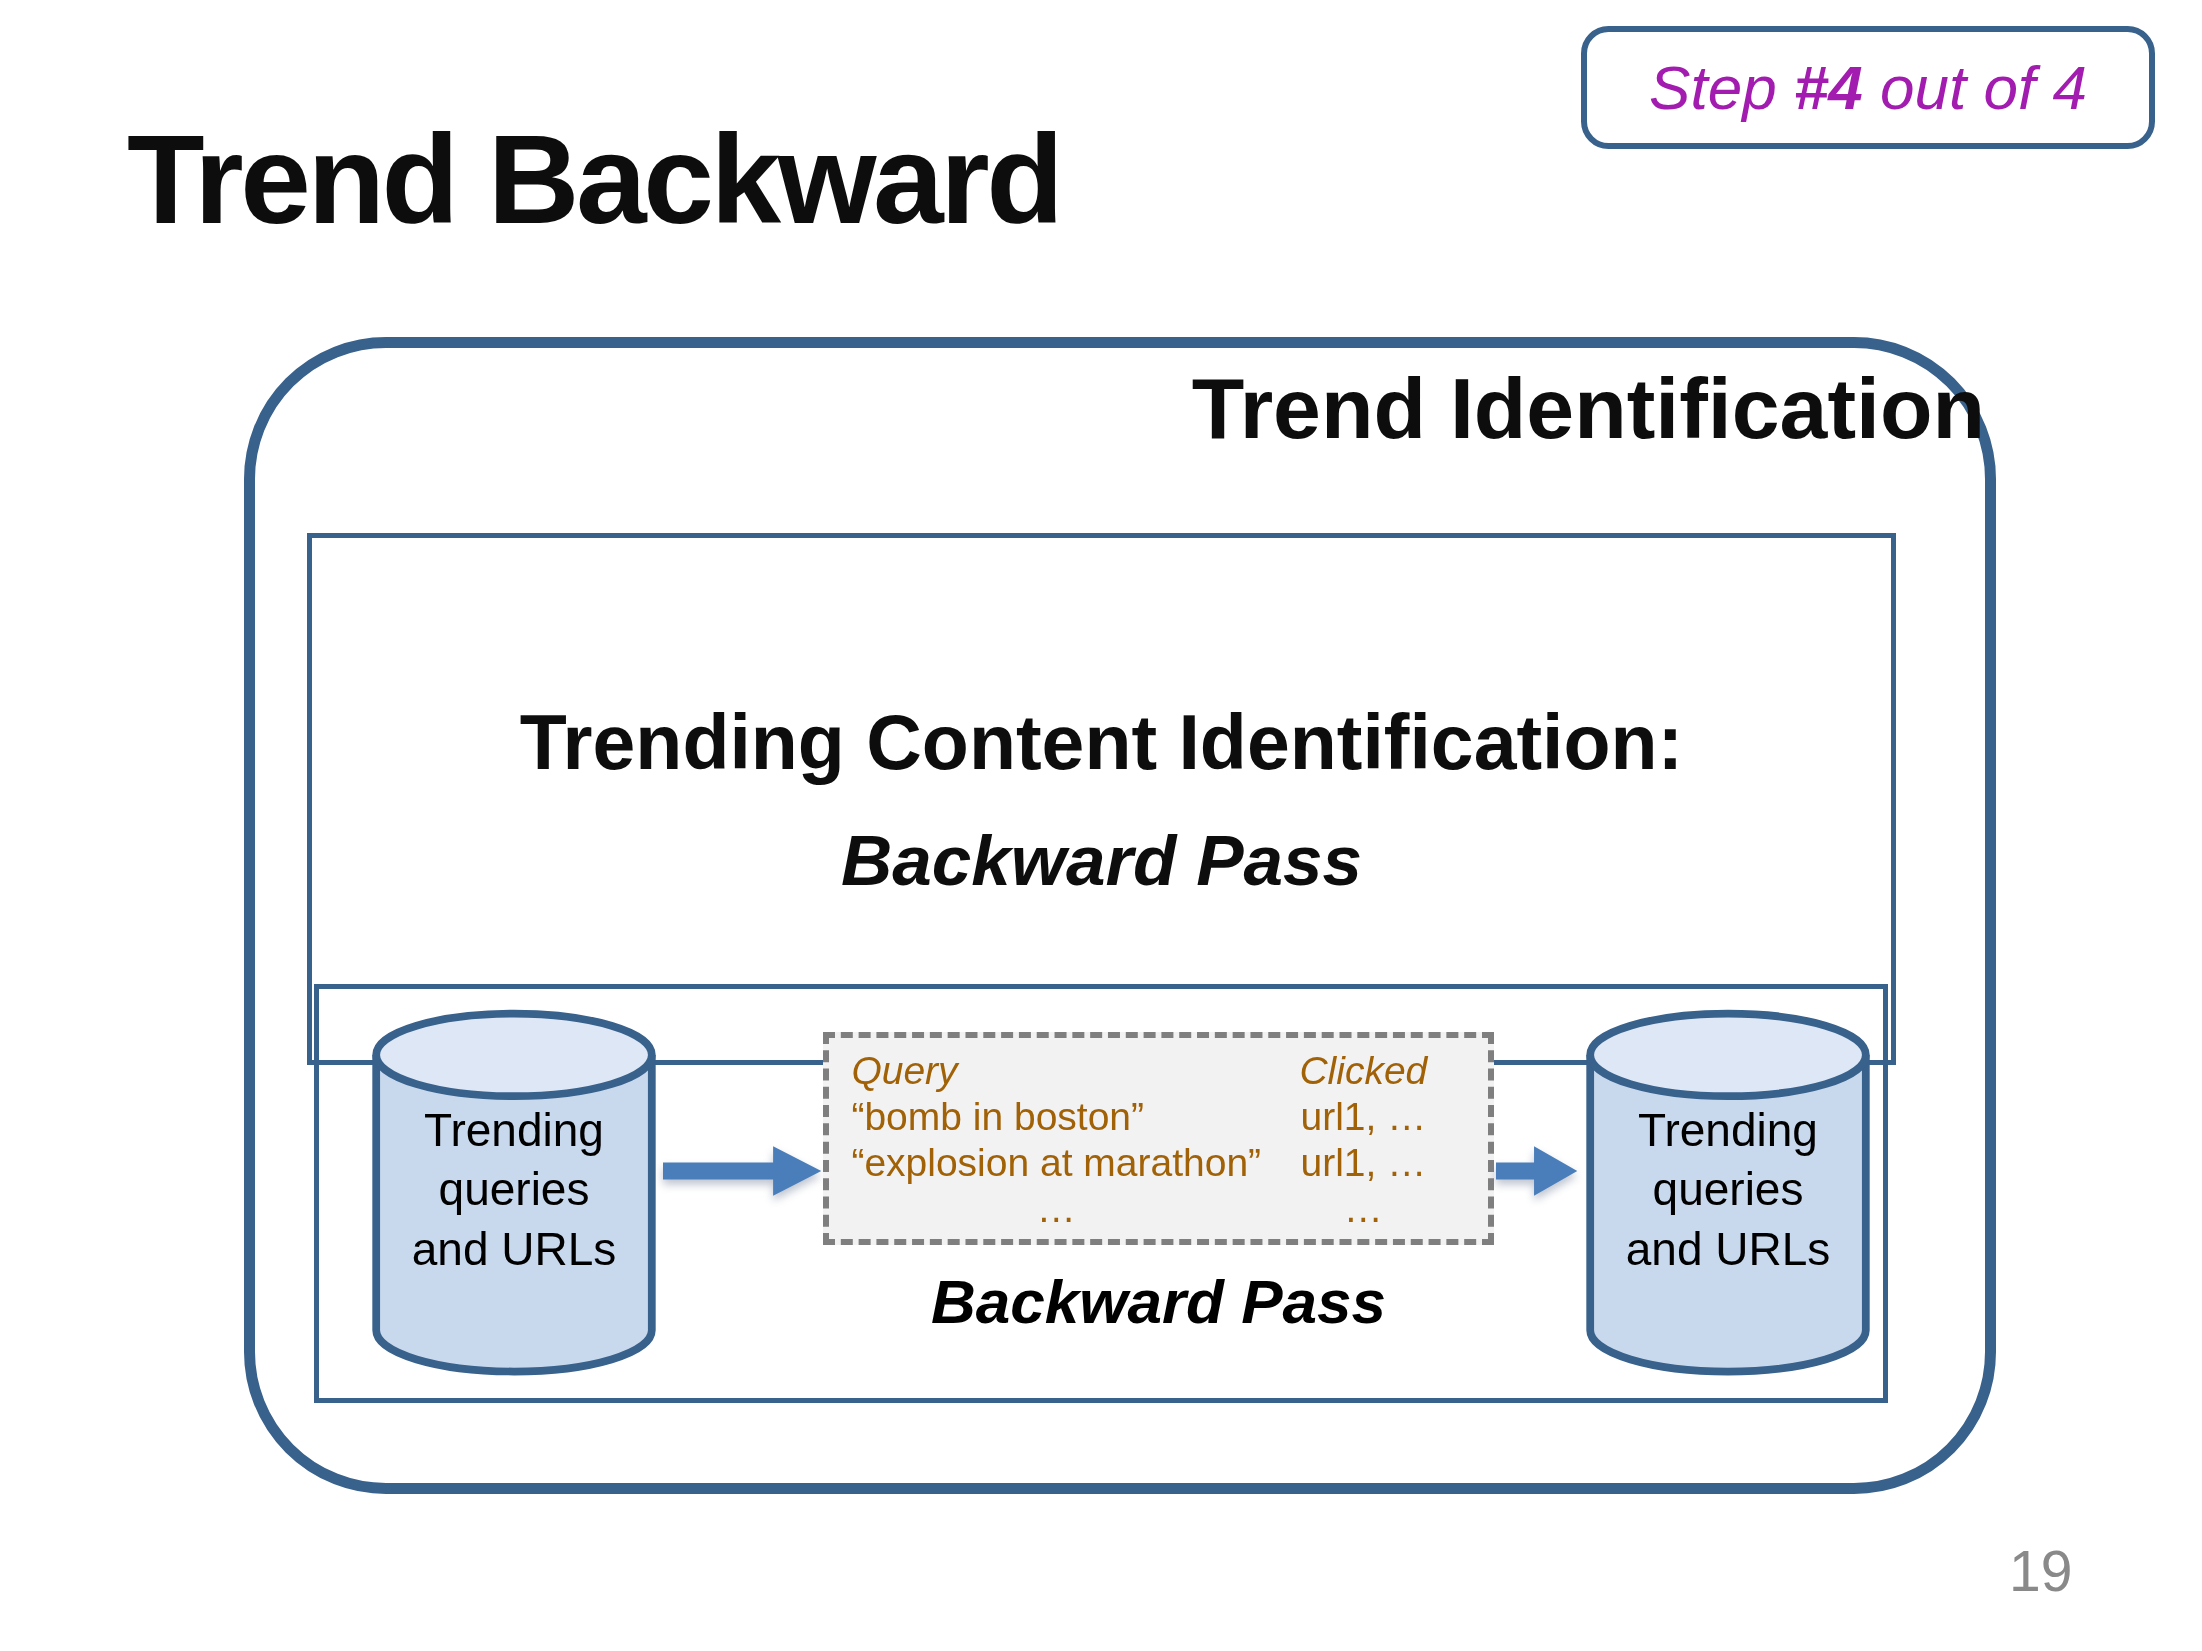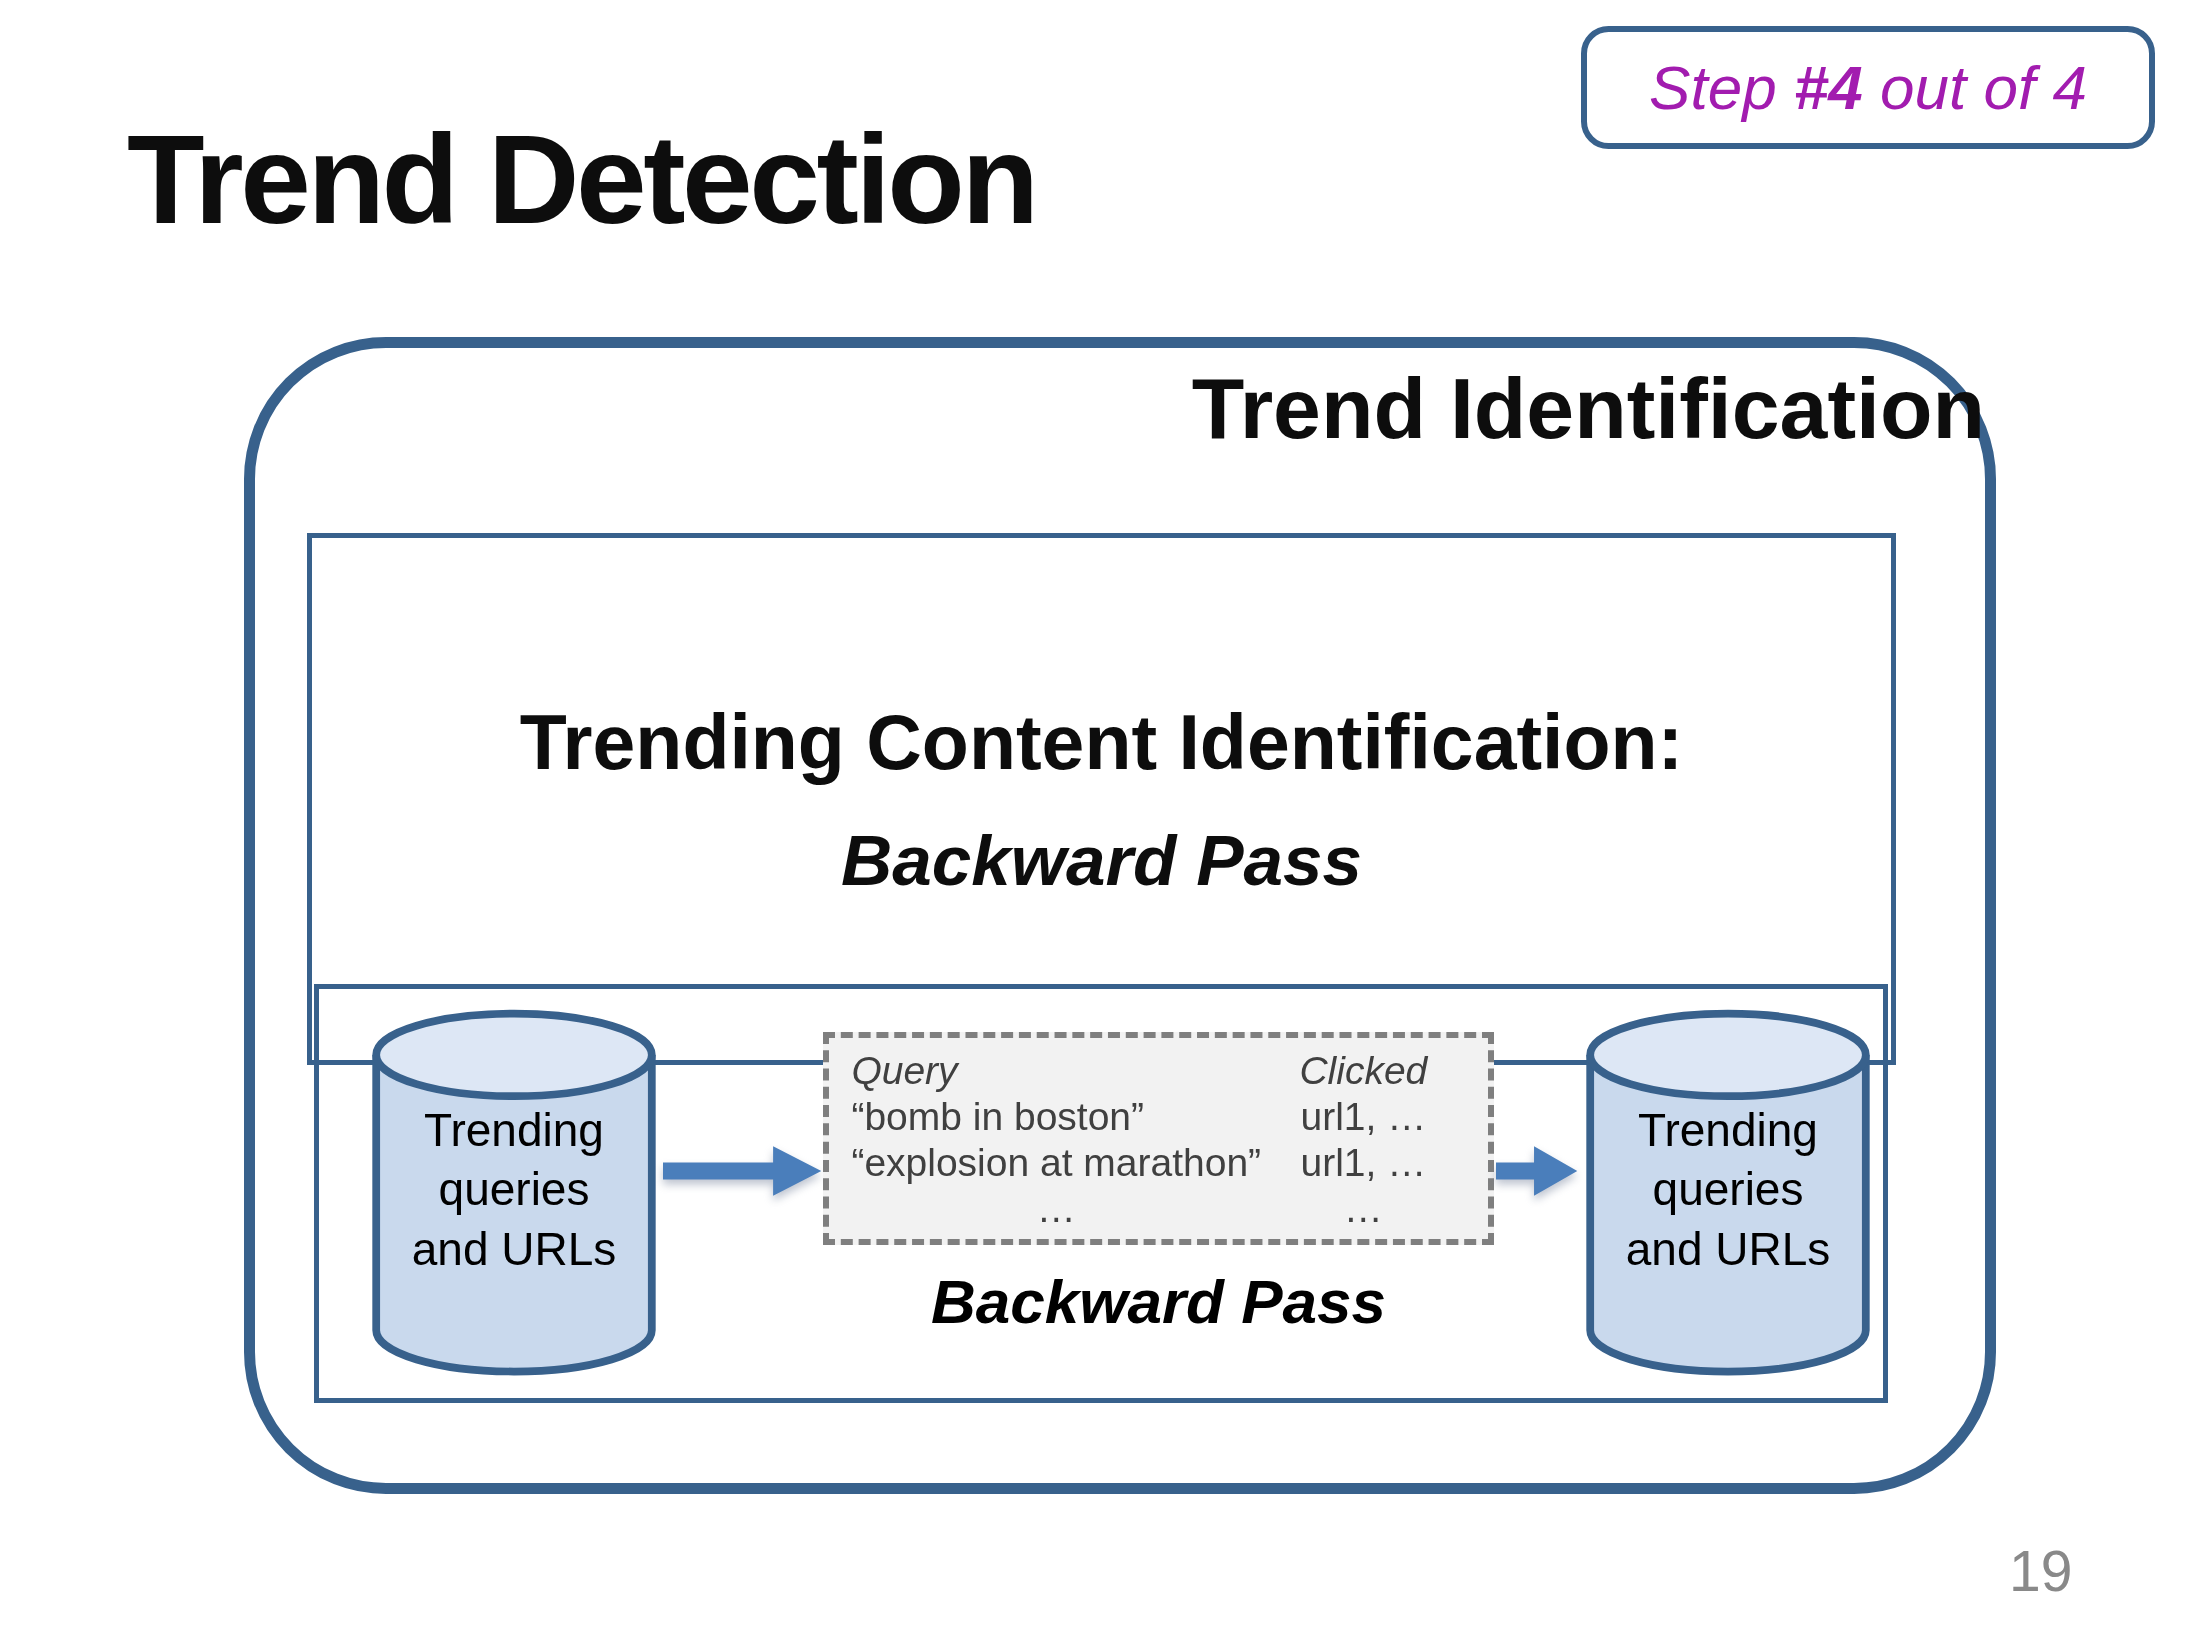--- a/index.html
+++ b/index.html
@@ -86,21 +86,21 @@
   .flow-arrow.a2 { left: 1177px; top: 152px; width: 83px; }
 
   .dashed {
     position: absolute; left: 504px; top: 43px;
     width: 671px; height: 213px;
     background: var(--dashed_box_bg);
     border: 6px dashed var(--dashed_border);
     display: grid; grid-template-columns: 1.78fr 1fr;
     align-content: space-between;
     padding: 10.3px 22.4px;
-    font-size: 39px; line-height: 1.18; color: #404040;
+    font-size: 39px; line-height: 1.18; color: #a16207;
   }
   .qcell.h { font-style: italic; }
   .qcell.r { text-align: center; }
   .qcell.c { text-align: center; }
   .qcell.nw { white-space: nowrap; }
 
   .pass-label {
     position: absolute; left: 504px; top: 277px; width: 671px;
     text-align: center; font-size: 62px;
     font-weight: bold; font-style: italic; color: #000;
@@ -114,21 +114,21 @@
 </style>
 </head>
 <body>
 
 <div class="step-badge">
   <span>Step </span>
     <span class="num">#4</span>
     <span> out of 4</span>
 </div>
 
-<h1 class="slide-title">Trend Detection</h1>
+<h1 class="slide-title">Trend Backward</h1>
 
 <div class="outer">
 
   <div class="outer-heading">Trend Identification</div>
 
   <div class="box1">
     <div class="box1-title">Trending Content Identification:</div>
     <div class="box1-subtitle">Backward Pass</div>
   </div>
 

